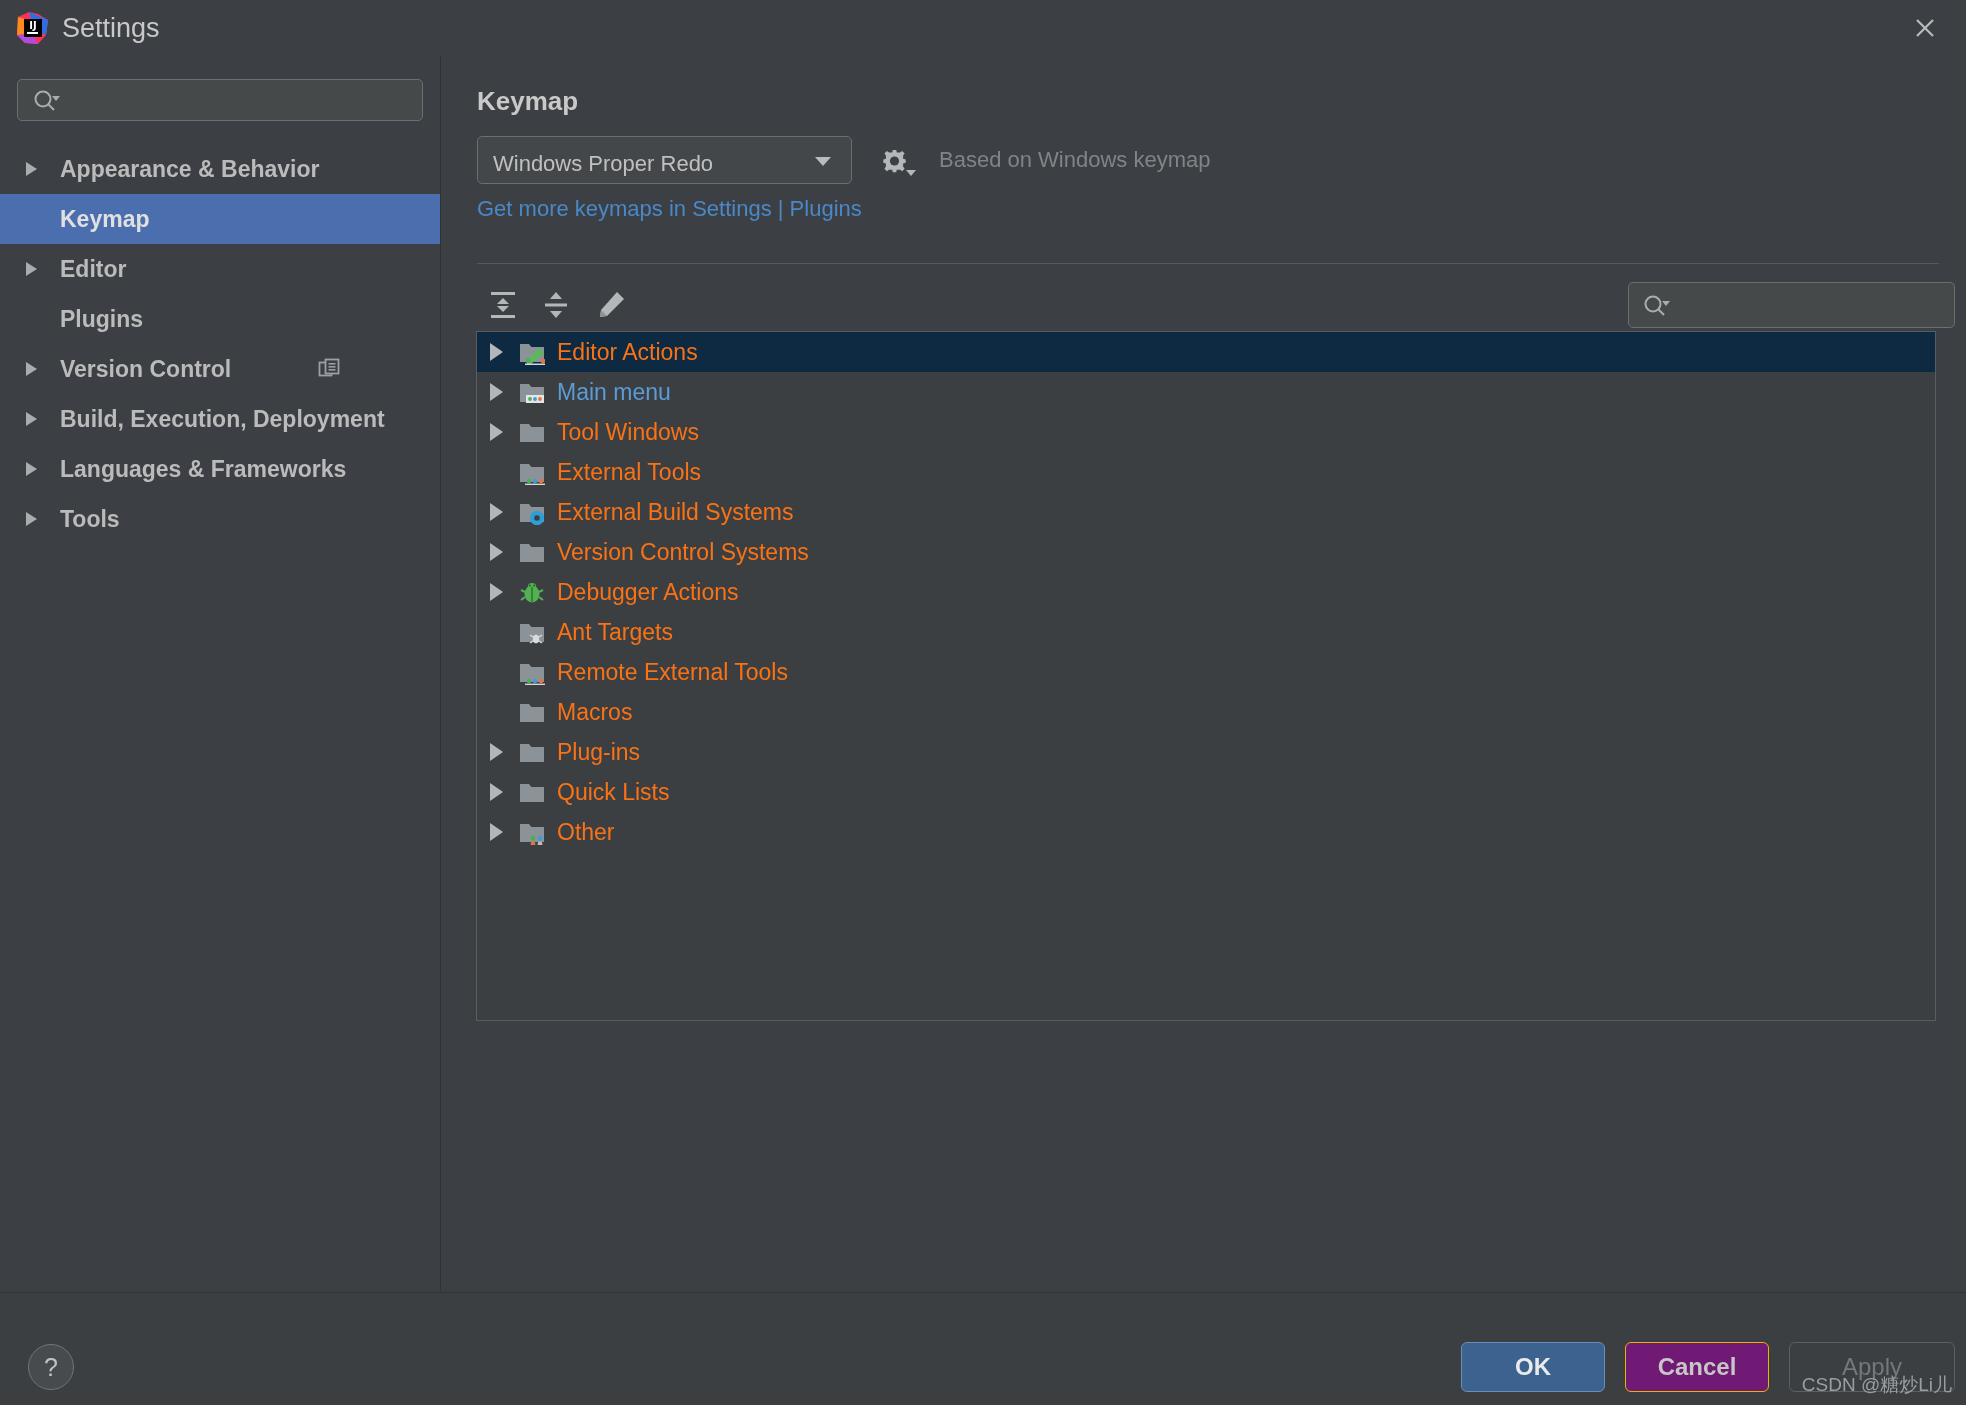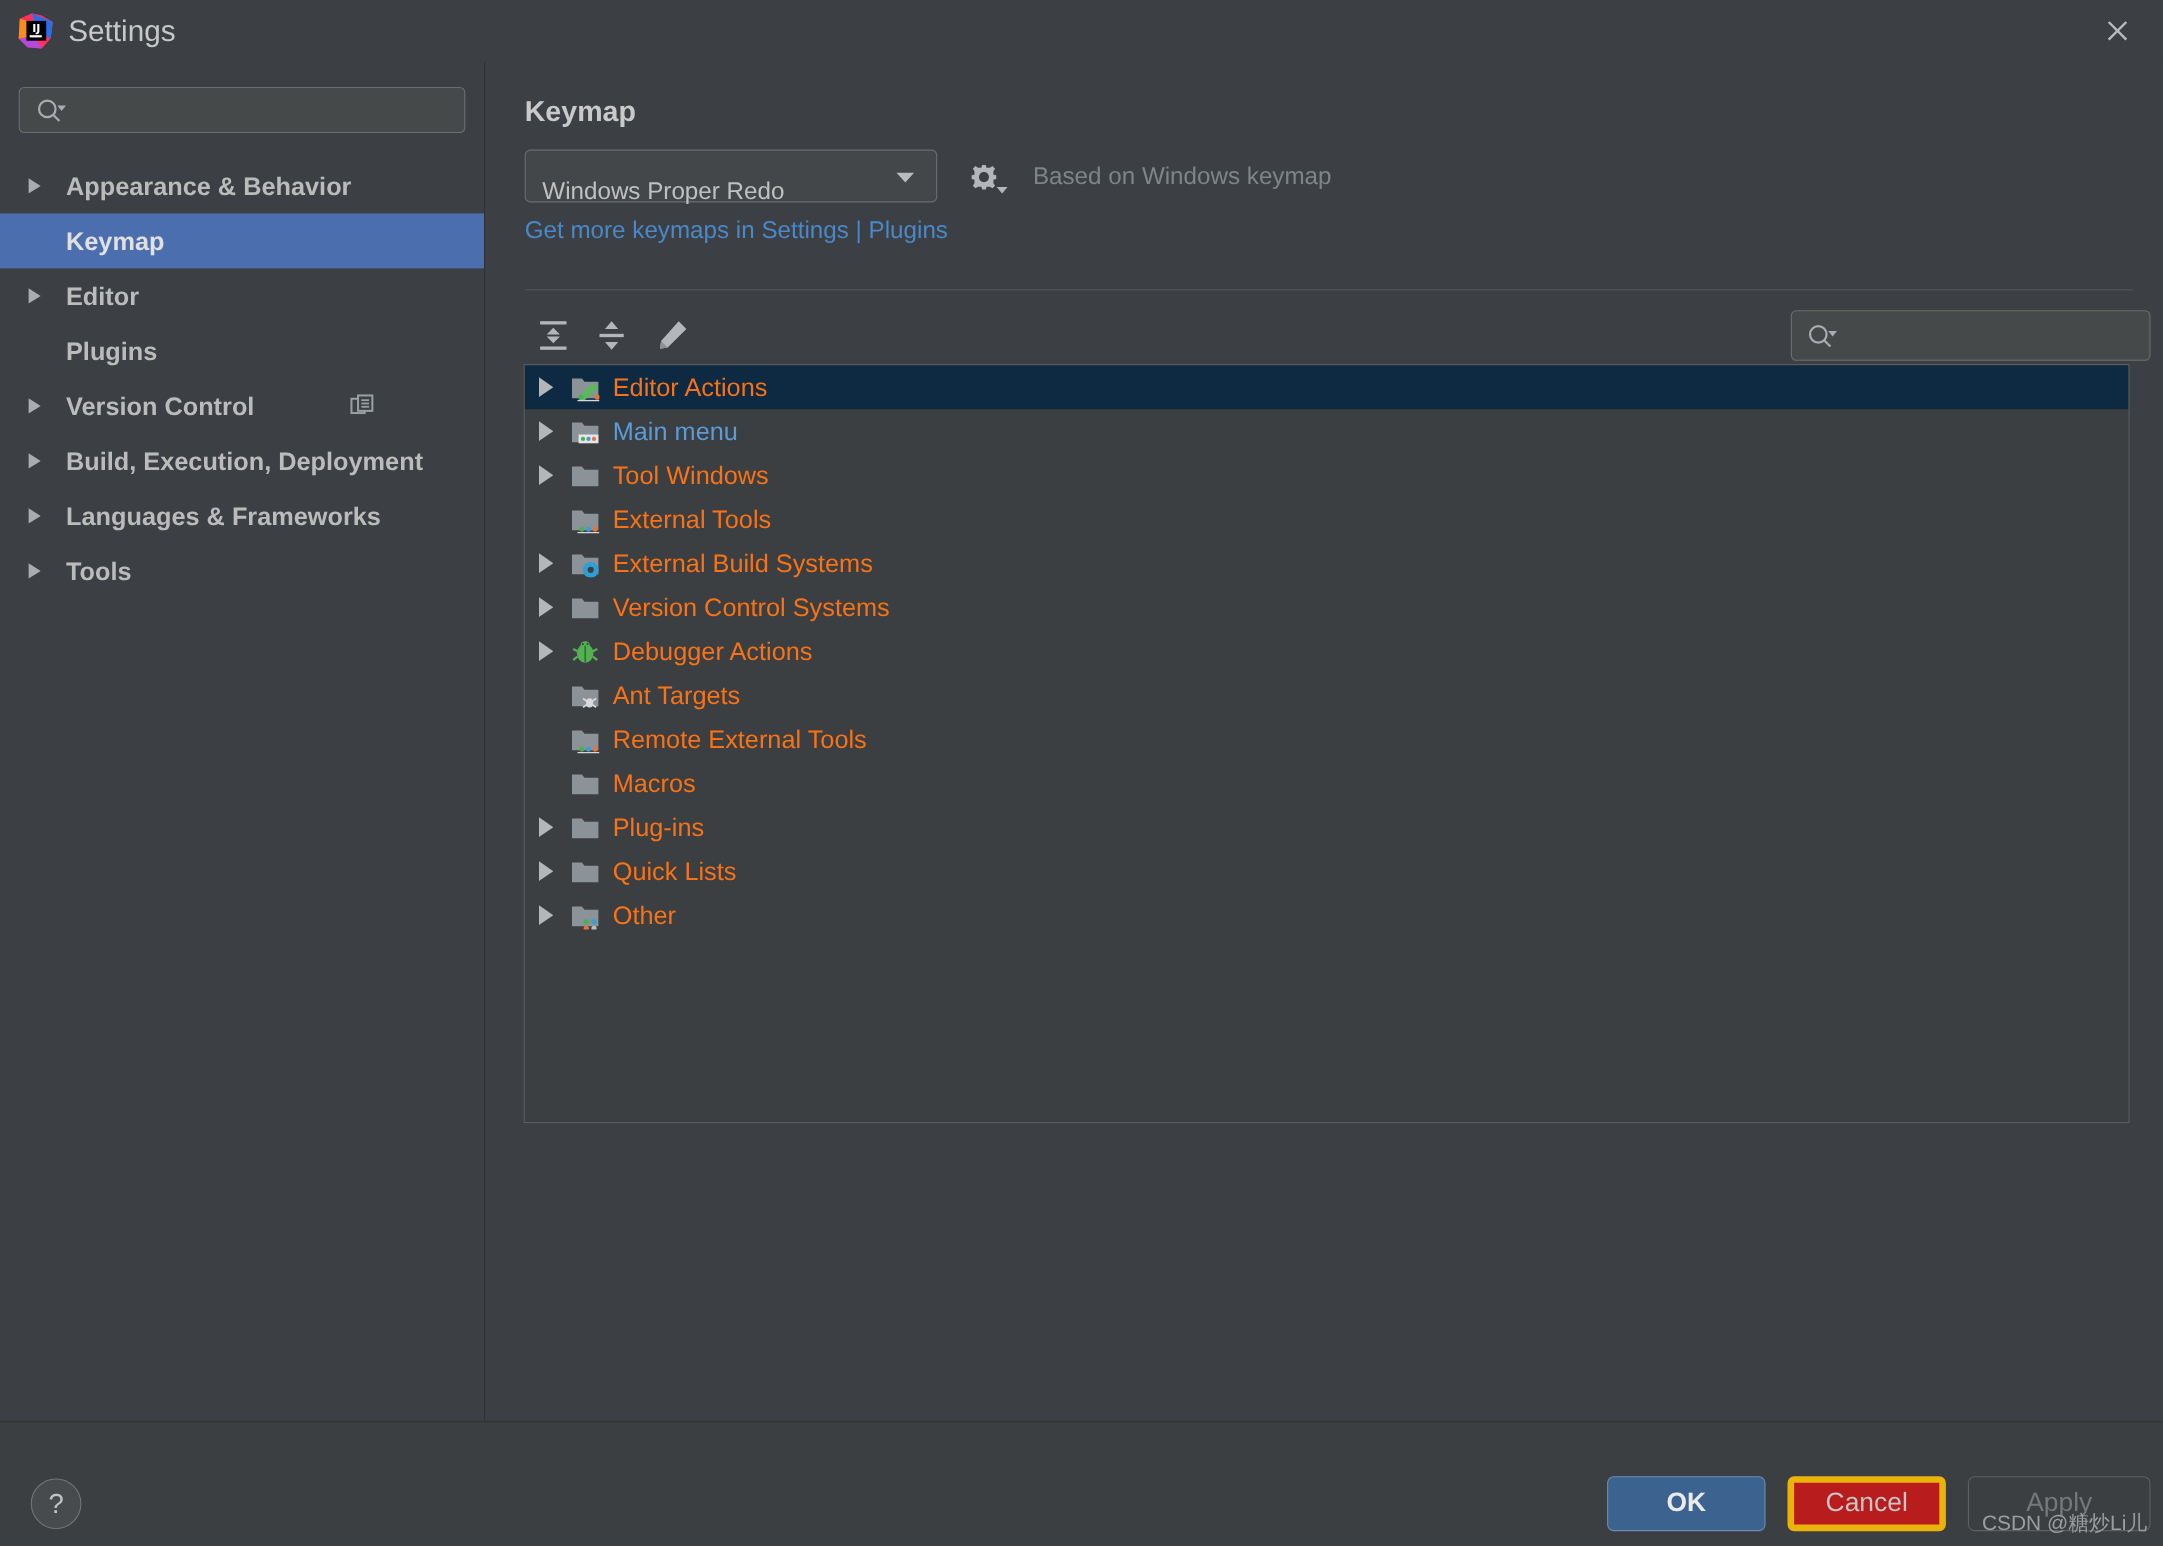--- a/index.html
+++ b/index.html
@@ -129,21 +129,21 @@
     left: 0; top: 0;
     width: 375px; height: 48px;
     box-sizing: border-box;
     background: #43474a;
     border: 1px solid #6b6f71;
     border-radius: 5px;
     cursor: pointer;
   }
   #keymap-select .sel-label {
     position: absolute;
-    left: 15px; top: 14px;
+    left: 15px; top: 4px;
     line-height: 46px;
     font-size: 22px;
     color: #c0c0c0;
     white-space: nowrap;
   }
   #keymap-select .caret {
     position: absolute;
     right: 20px; top: 20px;
     width: 0; height: 0;
     border-top: 9px solid #b9bcbe;
@@ -282,23 +282,24 @@
     left: 1461px;
     width: 144px;
     background: #3c628f;
     border: 1px solid #6c8db5;
     color: #eaeaea;
     font-weight: bold;
   }
   #btn-cancel {
     left: 1625px;
     width: 144px;
-    background: #b91c1c;
-    border: 6px solid #eab308;
+    background: #701a75;
+    border: 1px solid #eab308;
     color: #c6c6c6;
+    font-weight: bold;
   }
   #btn-apply {
     left: 1789px;
     width: 166px;
     background: transparent;
     border: 1px solid #5c6063;
     color: #74787a;
     cursor: default;
   }
   #watermark {

